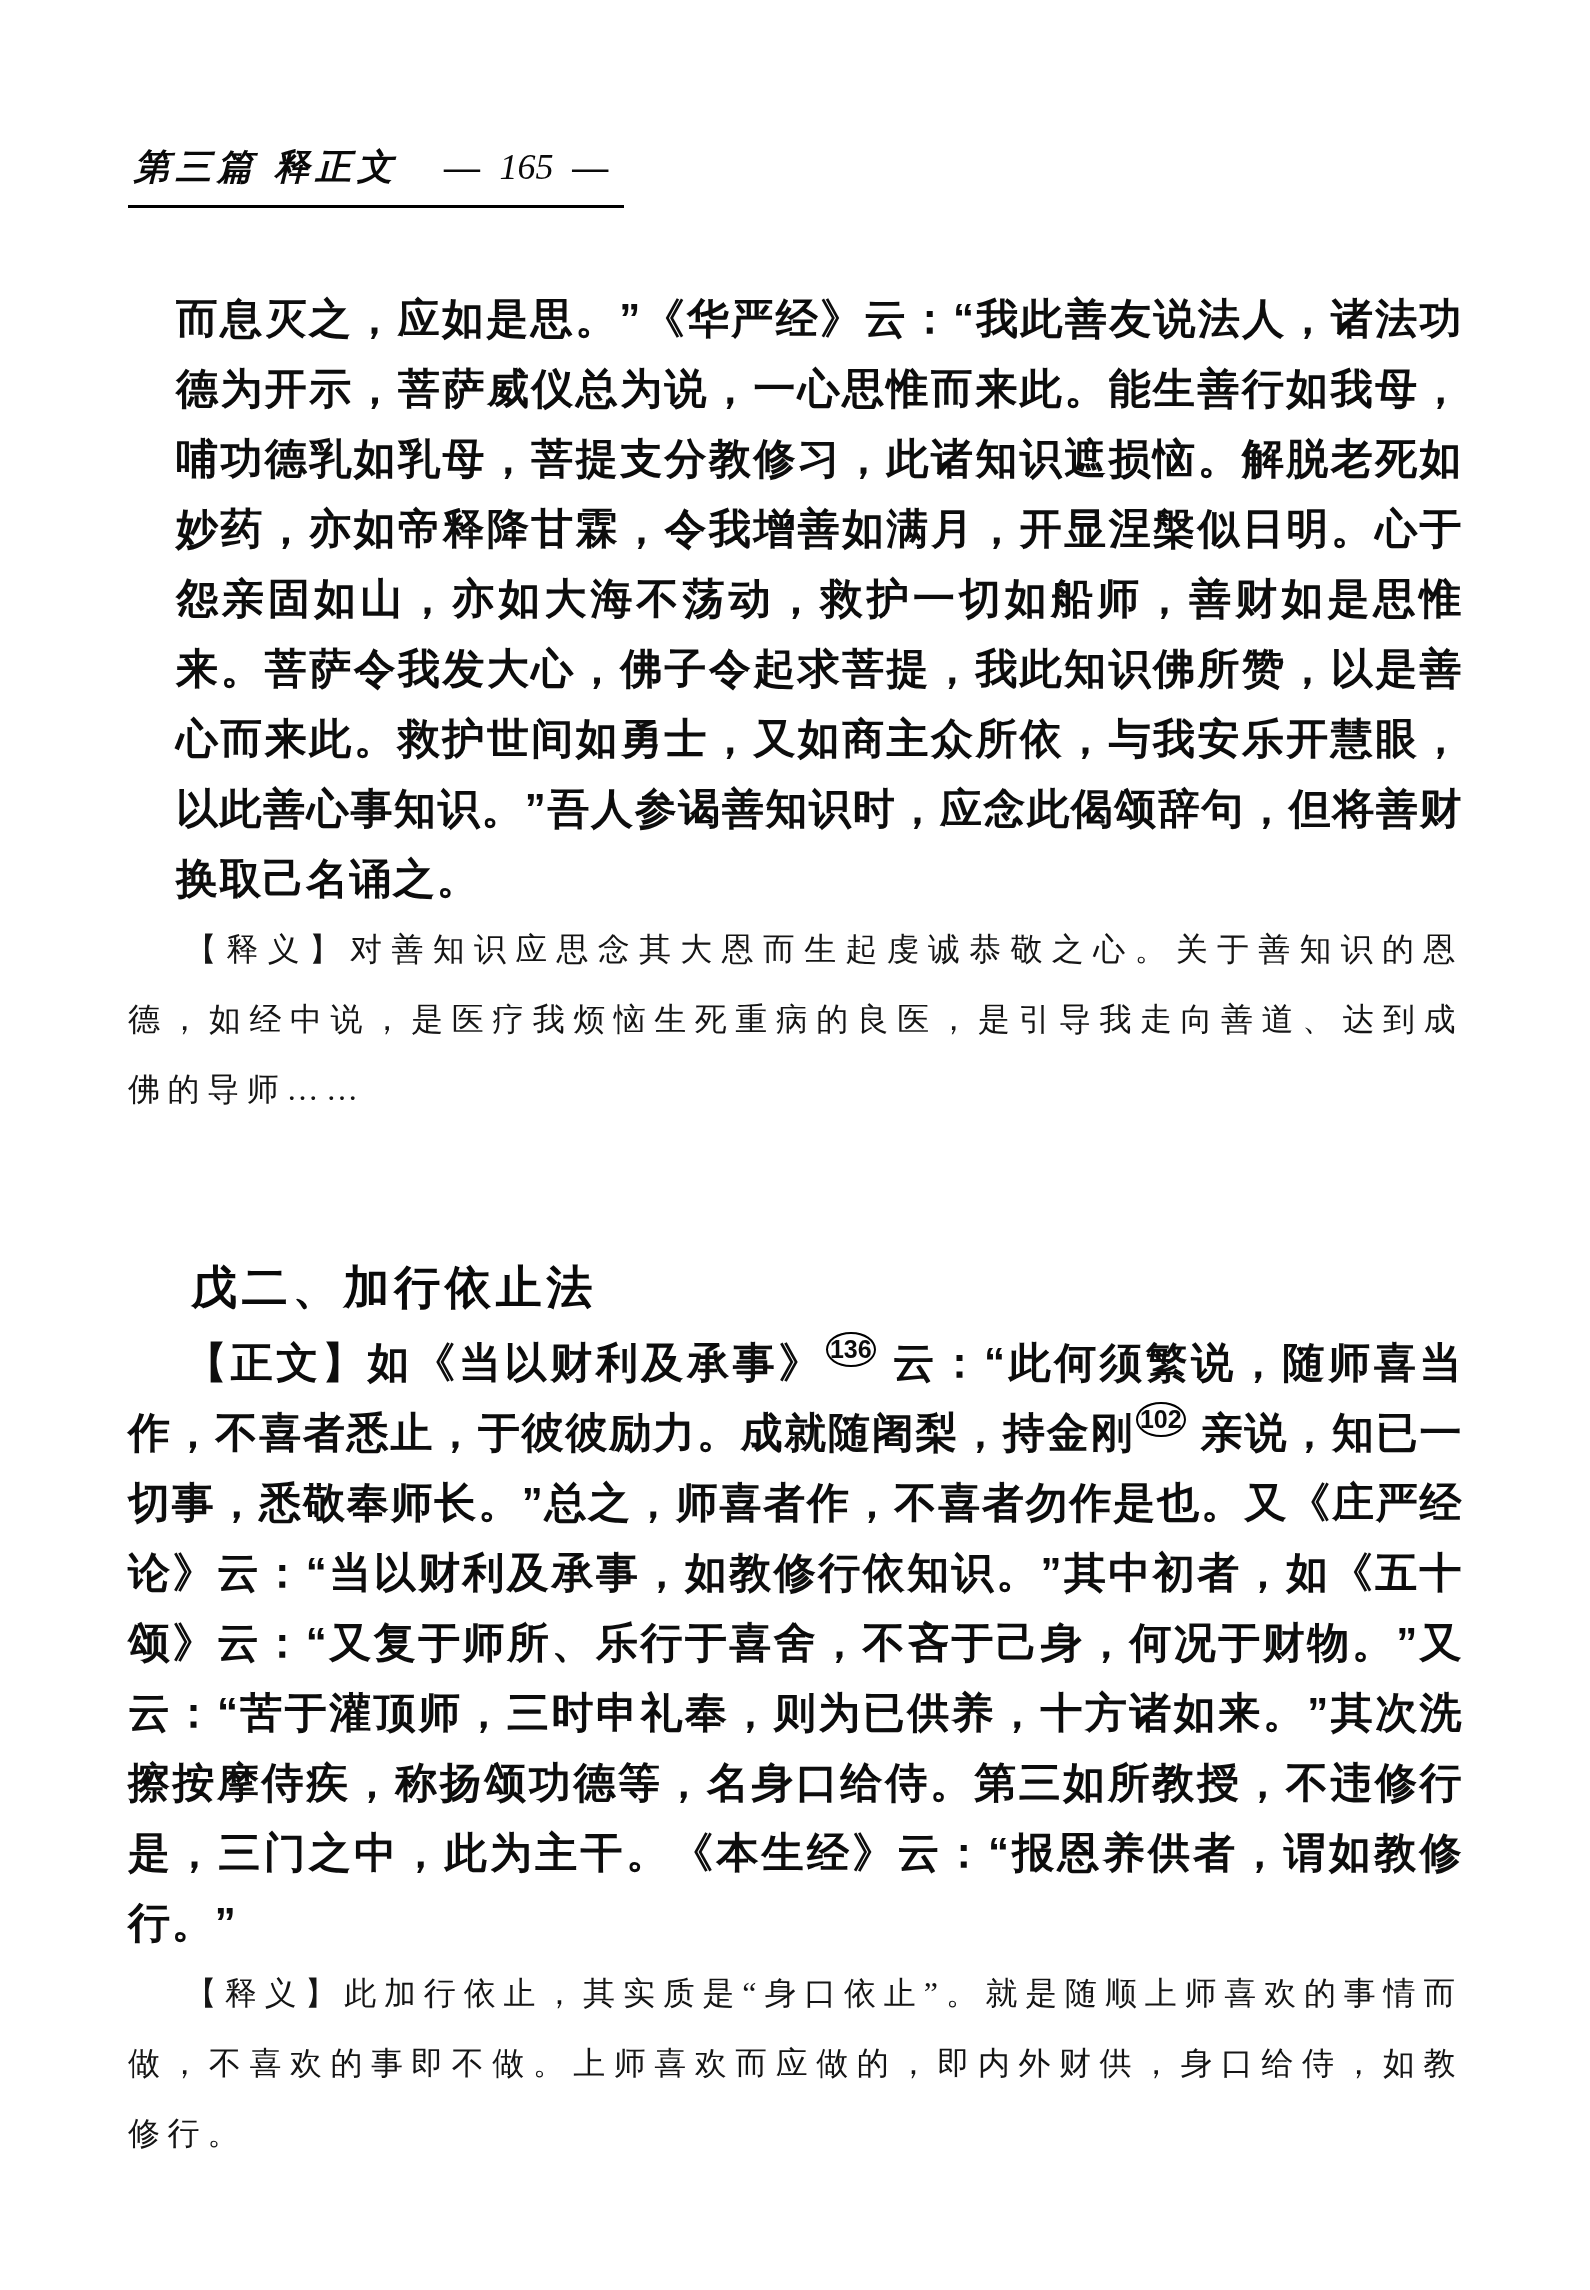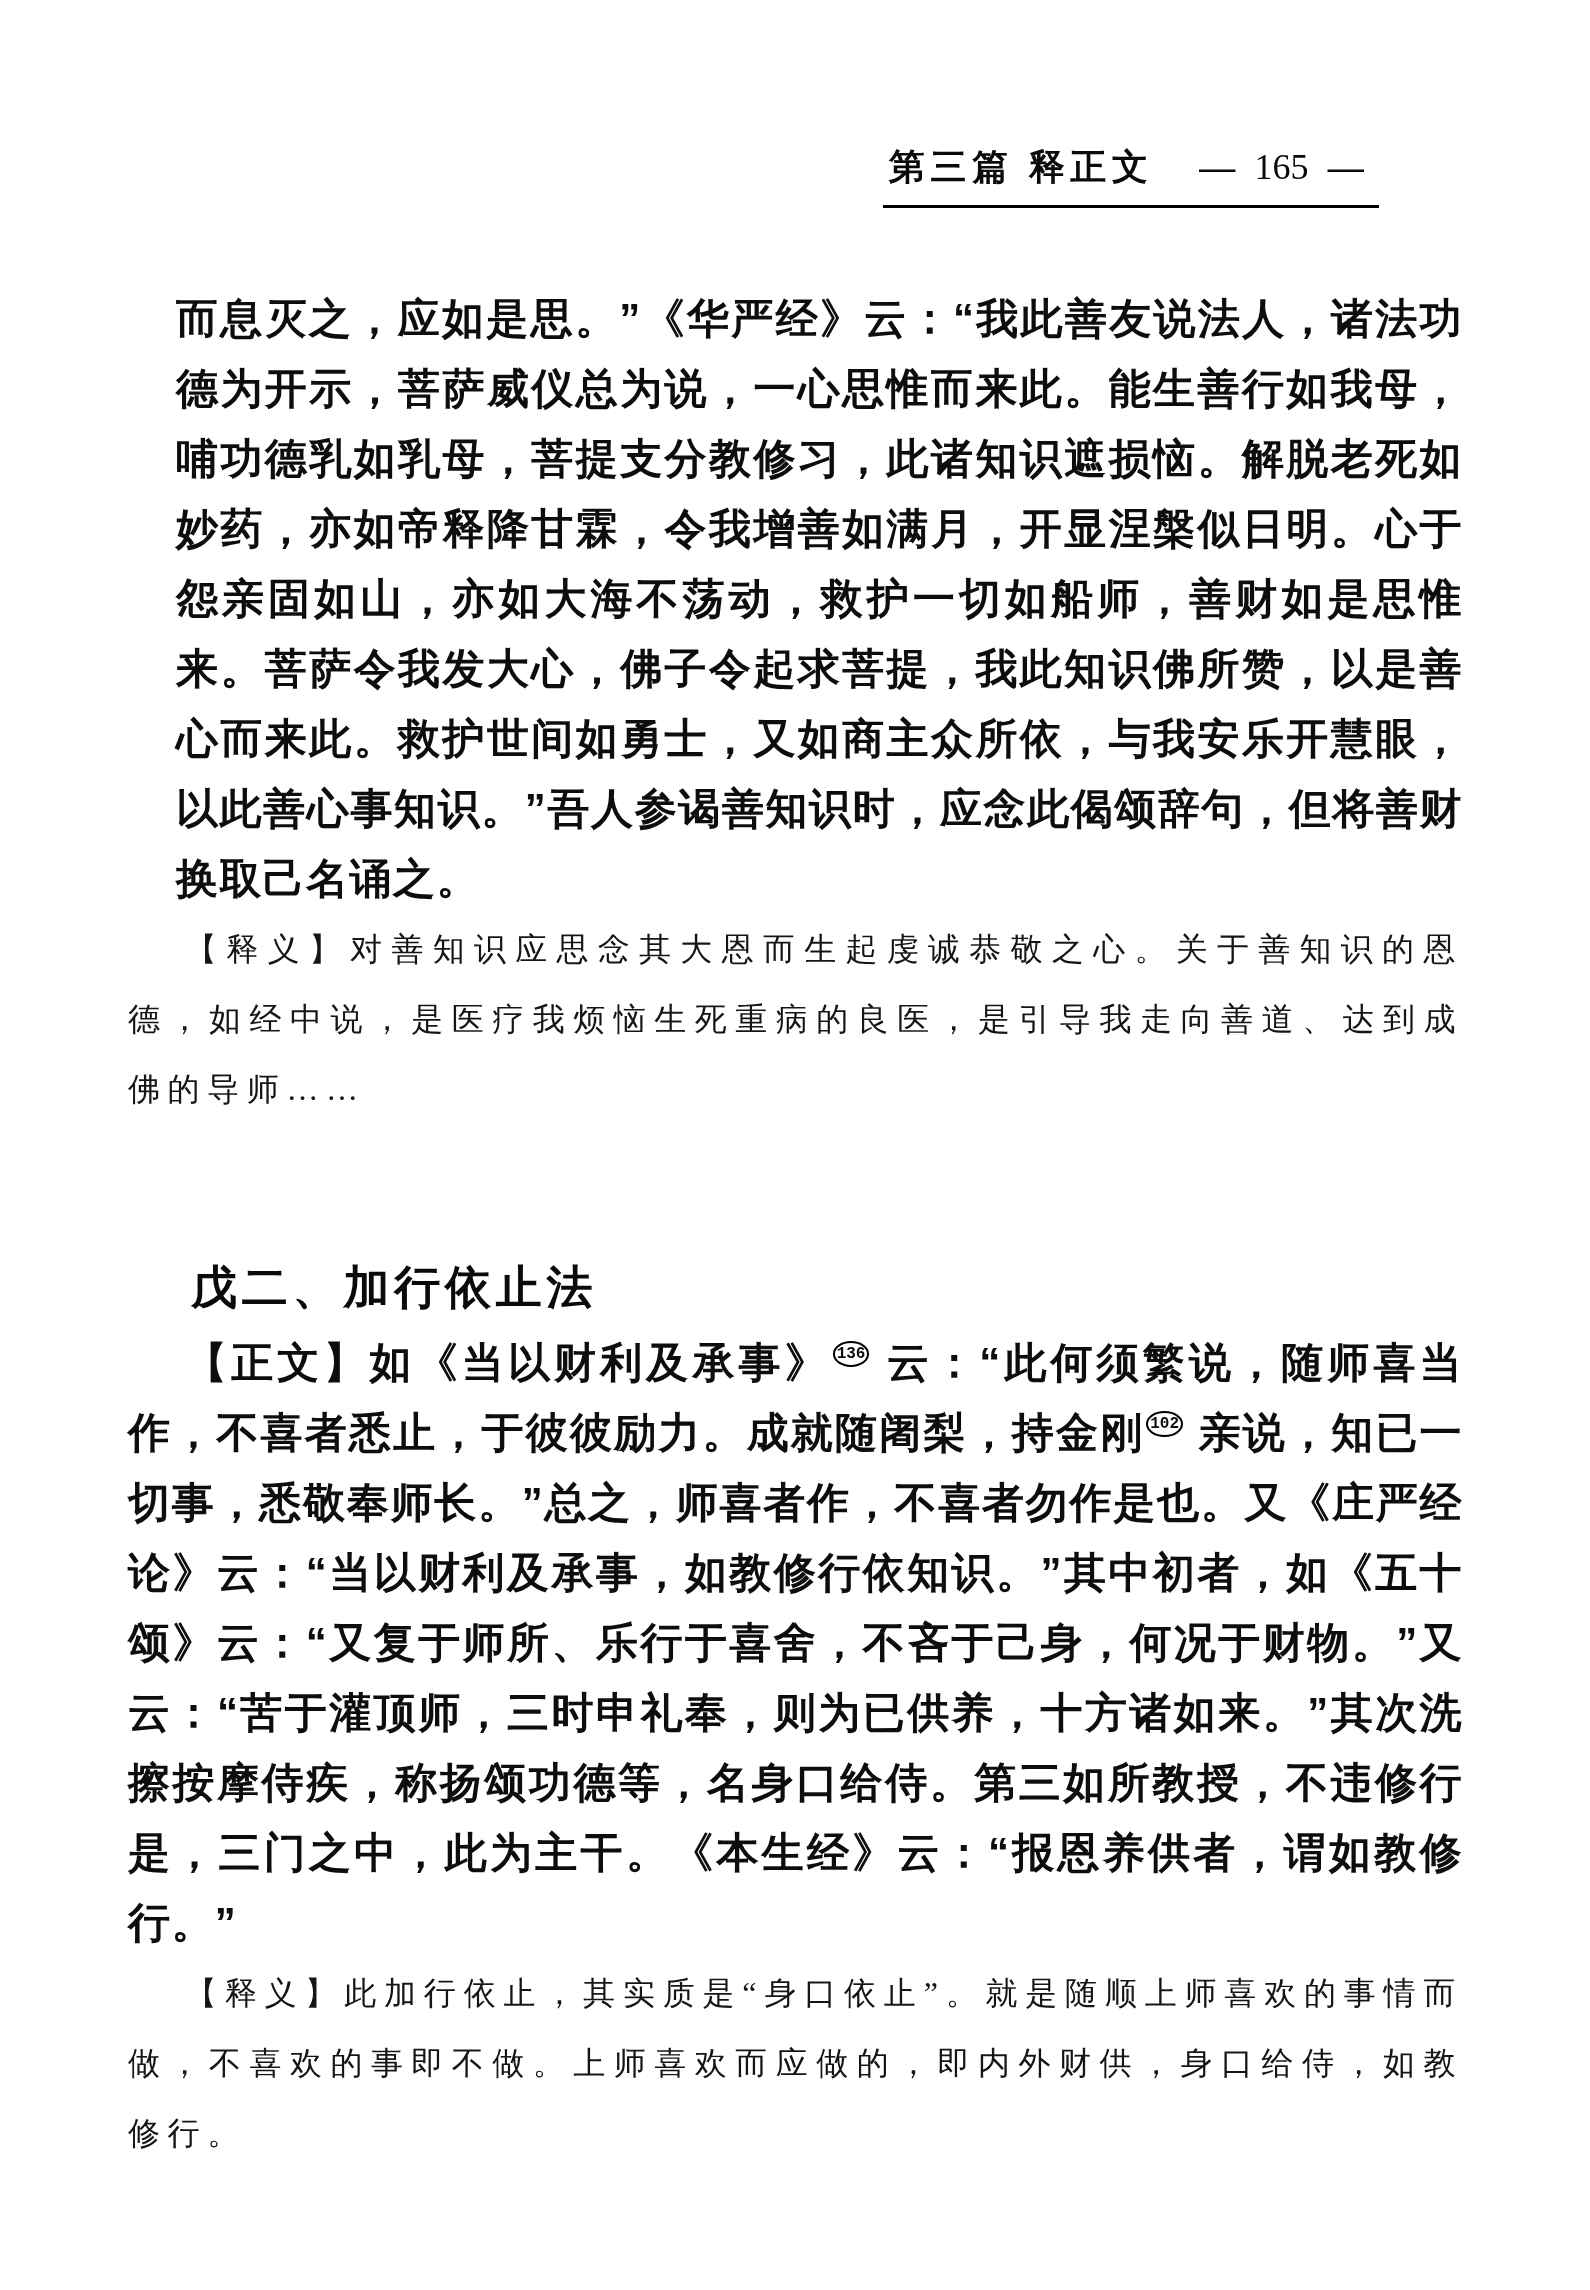--- a/index.html
+++ b/index.html
@@ -7,21 +7,21 @@
     position:relative;
     width:1591px; height:2290px;
     margin:0 auto;
     background:#ffffff;
     overflow:hidden;
     box-sizing:border-box;
     padding:143px 128px 0 128px;
     color:#0a0a0a;
   }
   
-  .header { text-align:right; margin-right:84px; }
+  .header { text-align:left; margin-right:84px;font-style:italic; }
   .header-inner {
     display:inline-block;
     border-bottom:3.8px solid #000;
     padding:0 5.7px 13.4px 5.7px;
     font-family:"Liberation Serif", serif;
     font-weight:700;
     font-size:36px;
     letter-spacing:5.7px;
     white-space:nowrap;
   }
@@ -67,23 +67,23 @@
     font-family:"Liberation Sans", sans-serif;
     font-weight:800;
     font-size:41px;
     line-height:70px;
     letter-spacing:1.9px;
     margin:67px 0 0 101px;
   }
   
   .fn-circle {
     display:inline-block;
-    font-family:Liberation Mono, monospace;
+    font-family:Liberation Sans, sans-serif;
     font-weight:700;
-    font-size:16px;
+    font-size:25px;
     line-height:1;
     letter-spacing:0;
     border:2.9px solid #000;
     border-radius:50%;
     padding:2.9px 1.9px;
     vertical-align:19px;
     text-indent:0;
     margin:0 1.9px;
   }
 </style>

